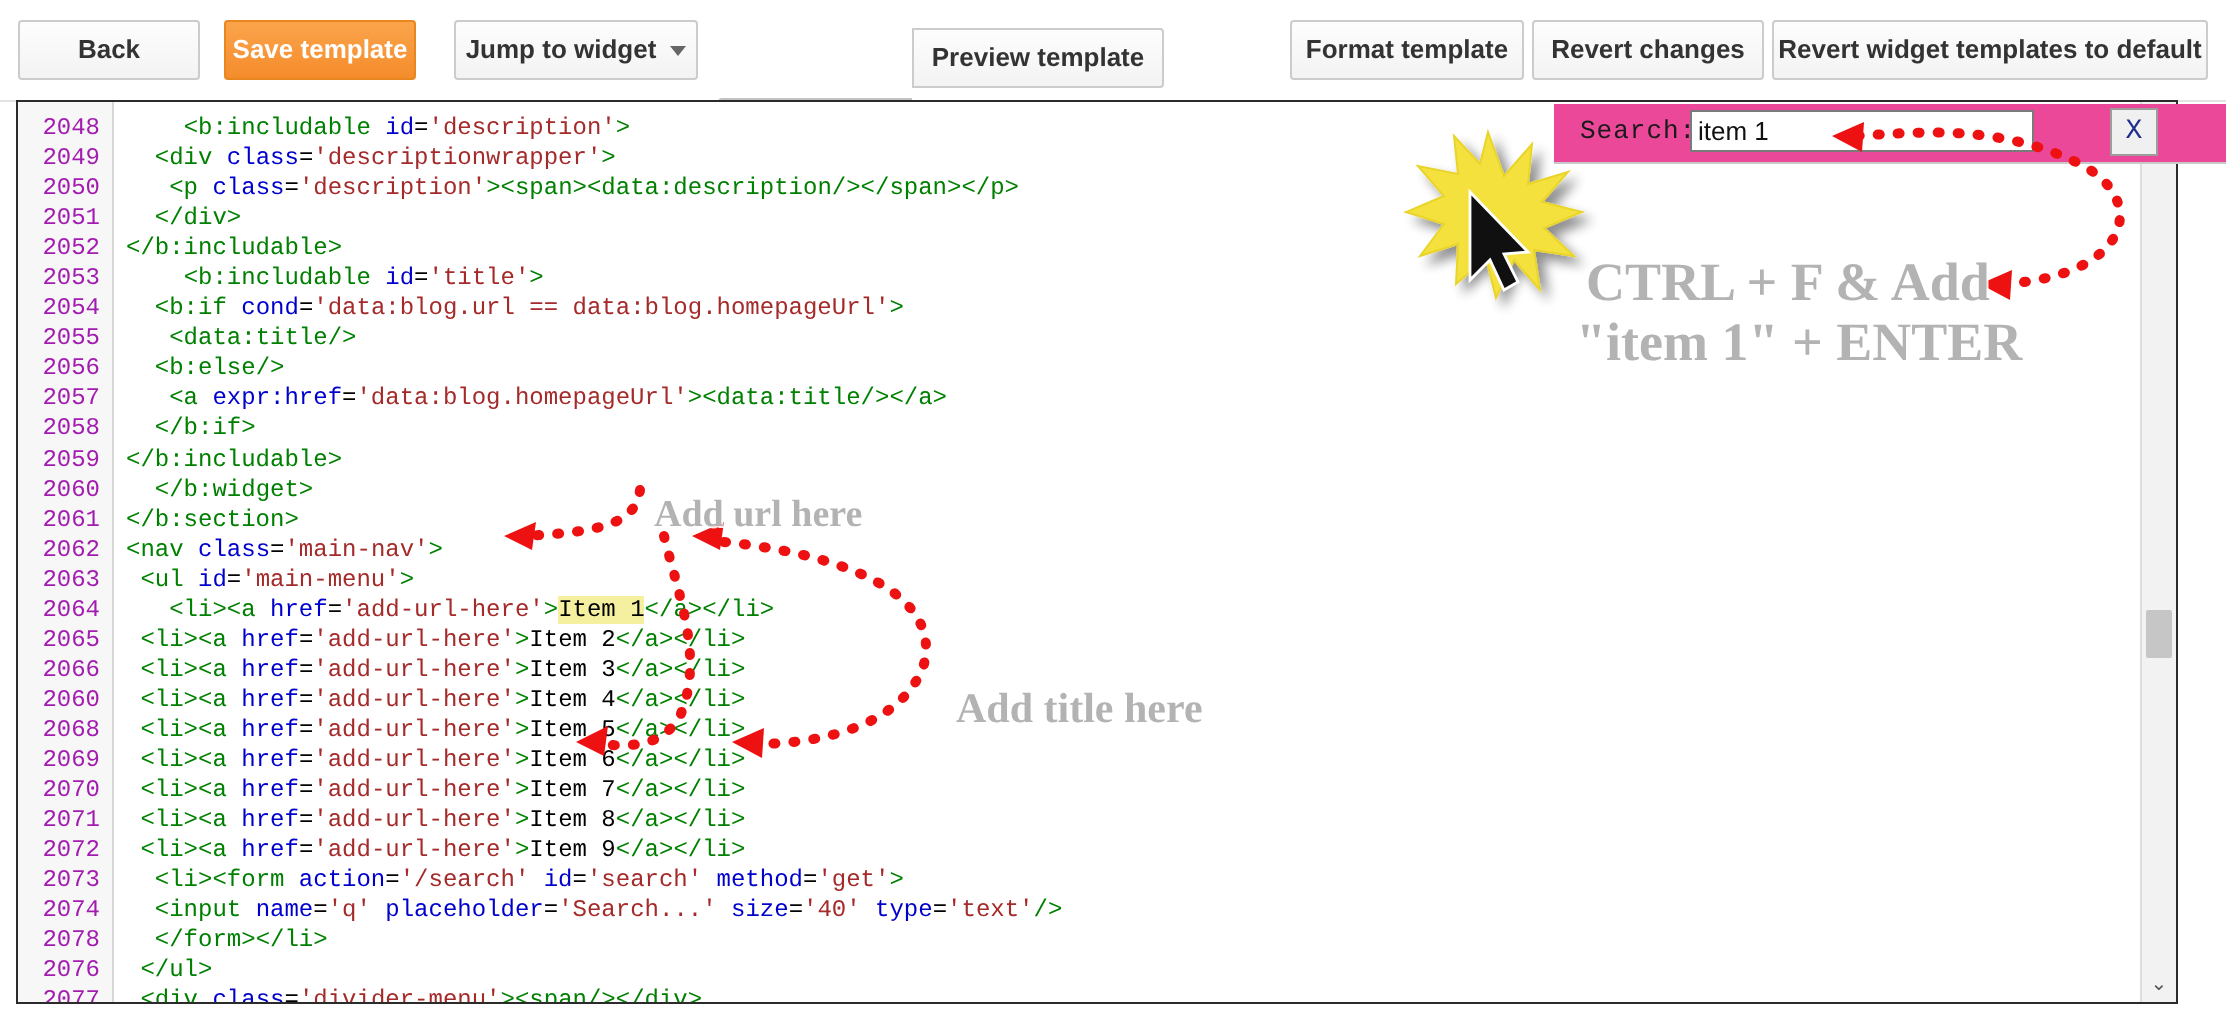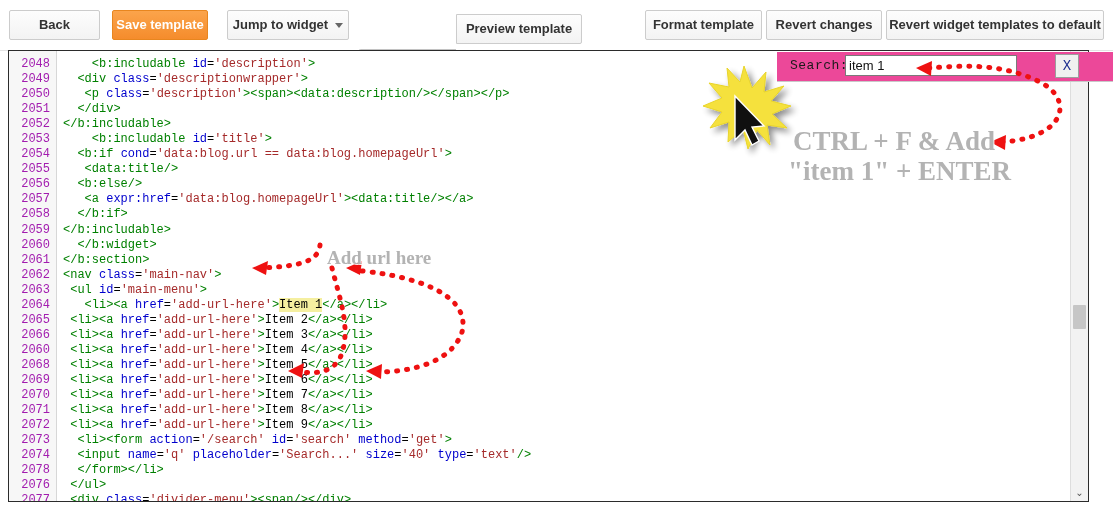--- a/index.html
+++ b/index.html
@@ -276,17 +276,18 @@
 
       <g filter="url(#softshadow)">
         <polygon fill="#f5e13c" stroke="#e8d42a" stroke-width="1" points="744,66 752,88 766,72 764,92 784,86 771,101 791,106 772,114 787,128 767,125 770,145 757,130 748,149 743,129 728,142 729,122 710,128 722,112 703,106 722,98 709,83 729,87 727,68 740,82"></polygon>
       </g>
       <g>
         <polygon points="735,96 735,140 745,130 752,145 759,141 752,127 764,126" fill="#101010" stroke="#ffffff" stroke-width="1.4"></polygon>
       </g>
     </svg>
 
     <div class="anno-text" id="anno-url">Add url here</div>
+    <div class="anno-text" id="anno-title">Add title here</div>
     <div class="anno-text" id="anno-ctrlf1">CTRL + F &amp; Add</div>
     <div class="anno-text" id="anno-ctrlf2">"item 1" + ENTER</div>
   </div>
 
 </div>
 
 </body></html>

